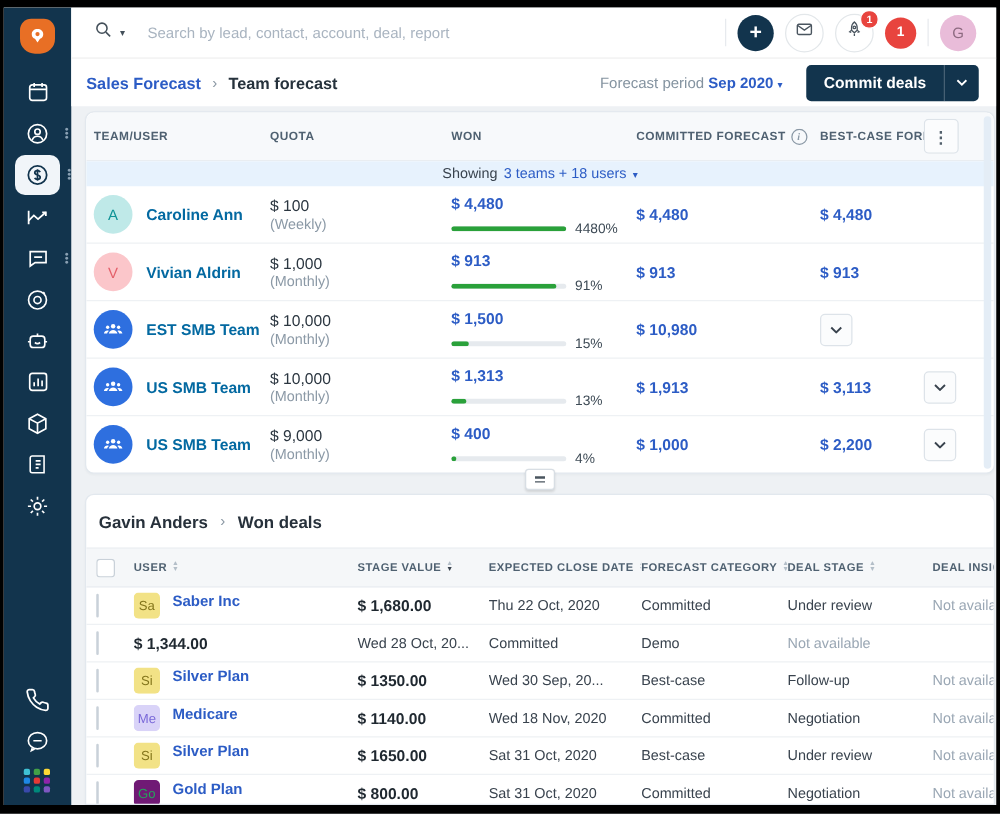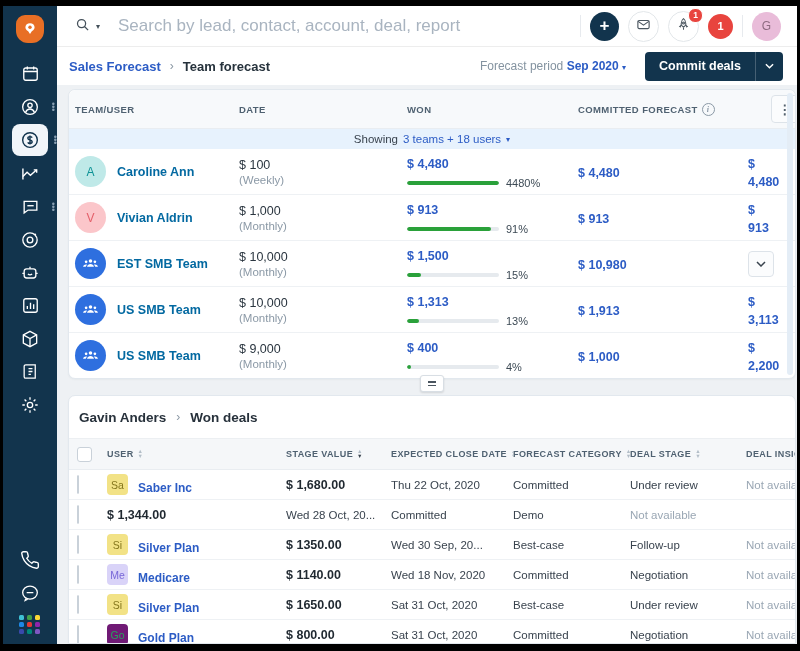--- a/index.html
+++ b/index.html
@@ -18,21 +18,21 @@
   .sb-spacer{flex:1;}
   .sb-grid{display:grid;grid-template-columns:repeat(3,6px);grid-gap:2px;margin:6px 0 10px;}
   .sb-grid i{width:5px;height:5px;border-radius:1.5px;display:block;}
 
   
   .main{flex:1;display:flex;flex-direction:column;min-width:0;}
 
   .topbar{height:40px;background:#fff;display:flex;align-items:center;border-bottom:1px solid #ededed;flex-shrink:0;}
   .search{display:flex;align-items:center;gap:6px;padding-left:18px;flex:1;cursor:text;}
   .search .caret{font-size:8px;color:#44505a;}
-  .search .ph{color:#a9b4c0;font-size:17px;margin-left:12px;}
+  .search .ph{color:#a9b4c0;font-size:12px;margin-left:12px;}
   .tb-right{display:flex;align-items:center;gap:9px;padding-right:16px;}
   .tb-divider{width:1px;height:22px;background:#e7eaee;}
   .circ{width:29px;height:29px;border-radius:50%;display:flex;align-items:center;justify-content:center;position:relative;cursor:pointer;}
   .circ.dark{background:#12344d;color:#fff;font-size:17px;font-weight:bold;}
   .circ.line{background:#fff;border:1px solid #e3e7ea;}
   .circ.red{background:#e8443e;color:#fff;font-size:11px;font-weight:bold;width:25px;height:25px;}
   .circ.avatar{background:#e9bcd9;color:#8d6a80;font-size:12px;}
   .badge{position:absolute;top:-4px;right:-5px;min-width:13px;height:13px;border-radius:7px;background:#e8443e;color:#fff;
          font-size:8.5px;font-weight:bold;display:flex;align-items:center;justify-content:center;border:1px solid #fff;}
 
@@ -47,21 +47,21 @@
   .period .caret{color:#2c5cc5;font-size:8px;}
   .commit-btn{display:flex;align-items:stretch;background:#12344d;border-radius:4px;overflow:hidden;cursor:pointer;height:29px;}
   .commit-btn .lbl{color:#fff;font-size:12.5px;font-weight:bold;display:flex;align-items:center;padding:0 14px;}
   .commit-btn .dd{display:flex;align-items:center;padding:0 9px;border-left:1px solid rgba(255,255,255,.22);}
 
   .content{flex:1;padding:4px 1px 0 11px;position:relative;min-height:0;display:flex;flex-direction:column;}
 
   
   .card{background:#fff;border:1px solid #e2e8ee;border-radius:7px;box-shadow:0 1px 2px rgba(20,40,60,.04);}
   .f-card{height:288px;position:relative;overflow:hidden;flex-shrink:0;}
-  .f-grid{display:grid;grid-template-columns:141px 145px 148px 147px 1fr 56px;align-items:center;padding-left:6px;gap:23px;}
+  .f-grid{display:grid;grid-template-columns:141px 145px 148px 147px 1fr 56px;align-items:center;padding-left:6px;}
   .f-head{height:38px;background:#f7f9fb;border-bottom:1px solid #e9edf1;border-radius:7px 7px 0 0;}
   .th{font-size:9.5px;font-weight:bold;color:#4f6171;letter-spacing:.4px;display:flex;align-items:center;gap:4px;white-space:nowrap;overflow:hidden;cursor:pointer;}
   .info{width:11px;height:11px;border-radius:50%;border:1px solid #8a98a5;color:#8a98a5;font-size:8px;line-height:11px;
         text-align:center;font-family:"Liberation Serif",serif;font-style:italic;font-weight:bold;flex-shrink:0;}
   .kebab-btn{width:26px;height:26px;border:1px solid #dde3e9;border-radius:4px;background:#fbfcfd;color:#53606c;
              font-size:13px;font-weight:bold;display:flex;align-items:center;justify-content:center;cursor:pointer;}
   .banner{height:20px;background:#e7f2fd;display:flex;align-items:center;justify-content:center;gap:5px;font-size:11.5px;color:#39434e;}
   .banner a{color:#2c5cc5;cursor:pointer;}
   .banner .caret{color:#2c5cc5;font-size:8px;}
   .f-row{height:45px;border-bottom:1px solid #eef1f4;}
@@ -95,21 +95,21 @@
   .d-crumbbar{height:42px;display:flex;align-items:center;gap:10px;padding-left:10px;font-size:13.5px;flex-shrink:0;}
   .d-crumb{color:#27313b;font-weight:bold;cursor:pointer;}
   .d-grid{display:grid;grid-template-columns:30px 179px 105px 122px 117px 116px 1fr;align-items:center;padding-left:8px;}
   .d-head{height:30px;background:#f5f7f9;border-top:1px solid #eceff2;border-bottom:1px solid #e9edf1;flex-shrink:0;}
   .d-head .th{font-size:9px;color:#4f6171;}
   .sorts{display:inline-flex;flex-direction:column;line-height:4.6px;font-size:5.5px;color:#b3bec8;font-style:normal;}
   .sorts b{font-weight:normal;}
   .sorts .active{color:#39434e;}
   .checkbox{width:13px;height:13px;border:1px solid #c9d1d9;border-radius:3px;background:#fff;cursor:pointer;}
   .d-row{height:29px;border-bottom:1px solid #eef1f4;}
-  .d-avatar-name{display:flex;align-items:flex-end;gap:10px;overflow:hidden;}
+  .d-avatar-name{display:flex;align-items:flex-start;gap:10px;overflow:hidden;}
   .d-avatar{width:21px;height:21px;border-radius:4px;display:flex;align-items:center;justify-content:center;
             font-size:10.5px;flex-shrink:0;}
   .d-name{font-size:12px;font-weight:bold;color:#2c5cc5;cursor:pointer;white-space:nowrap;}
   .d-value{font-size:12.5px;font-weight:bold;color:#1f2830;}
   .d-text{font-size:11.5px;color:#39434e;white-space:nowrap;overflow:hidden;}
   .d-muted{font-size:11.5px;color:#9aa7b4;white-space:nowrap;overflow:hidden;}
 </style>
 </head>
 <body>
 
@@ -306,21 +306,21 @@
             </span>
         </div>
       </div>
     </div>
 
     <div class="content">
 
       <div class="card f-card">
         <div class="f-grid f-head">
           <div class="th">TEAM/USER</div>
-          <div class="th">DATE</div>
+          <div class="th">QUOTA</div>
           <div class="th">WON</div>
           <div class="th">
             <span>COMMITTED FORECAST</span>
               <span class="info">i</span>
           </div>
           <div class="th">
             <span>BEST-CASE FOREC...</span>
           </div>
           <div class="th">
             <span class="kebab-btn">⋮</span>

